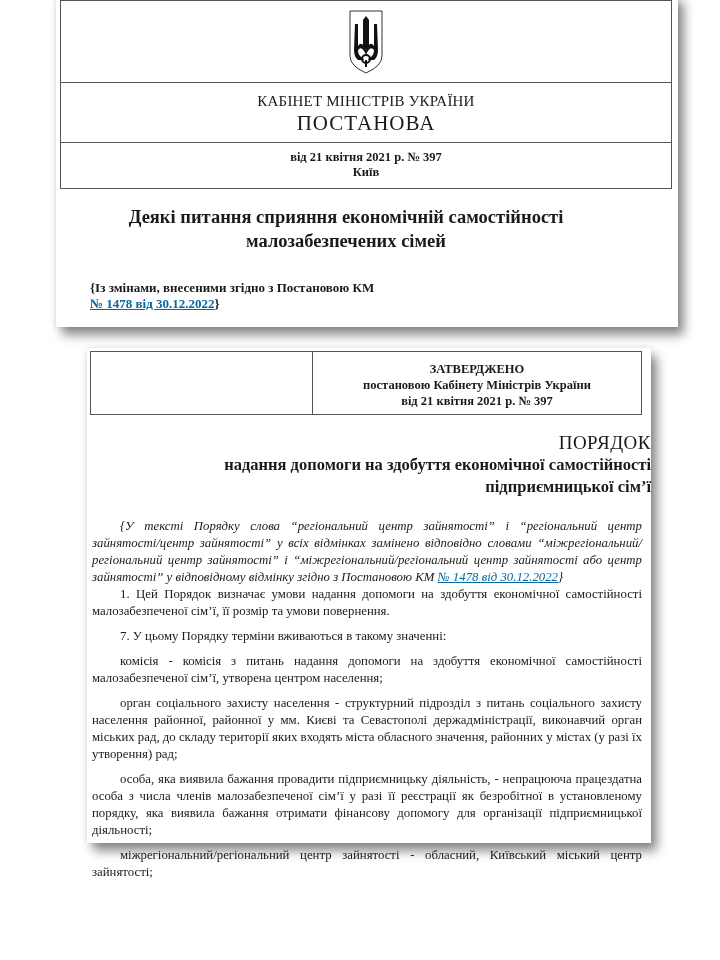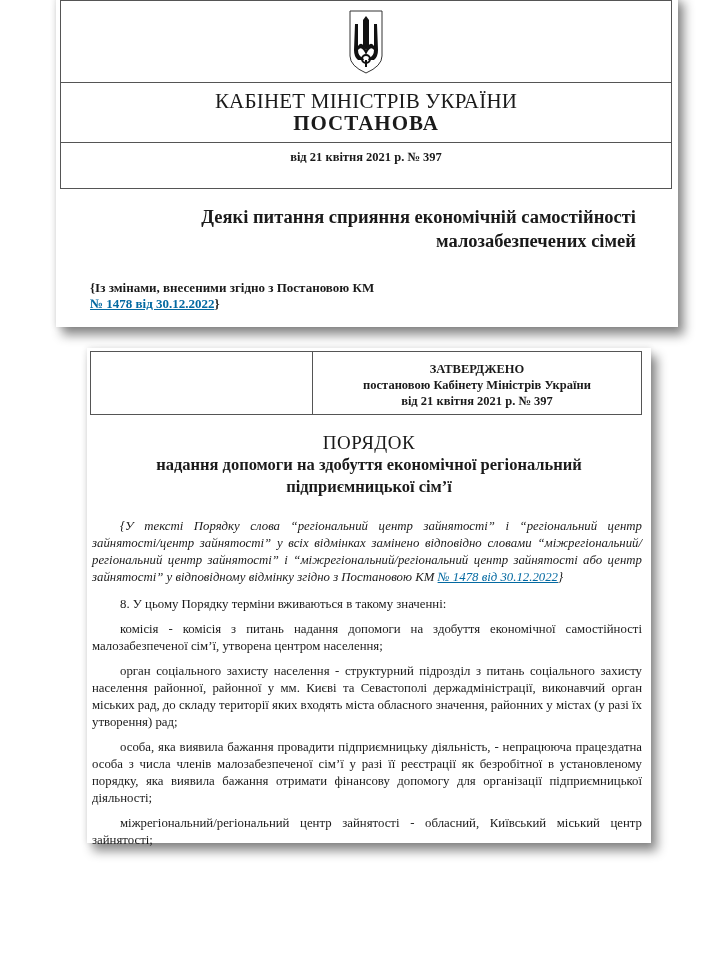--- a/index.html
+++ b/index.html
@@ -20,54 +20,54 @@
     
     .hdr-table {
       position: absolute; left: 4px; top: 6px; width: 612px;
       border: 1.6px solid #555; box-sizing: border-box;
     }
     .hdr-row { border-top: 1.6px solid #555; text-align: center; }
     .hdr-row:first-child { border-top: none; }
     .row-emblem { height: 81px; display: flex; align-items: center; justify-content: center; }
     .row-title { height: 60px; padding-top: 8px; box-sizing: border-box; }
     .row-date { height: 46px; padding-top: 6px; box-sizing: border-box; }
-    .cabinet { font-size: 21px; letter-spacing: 0.2px; line-height: 20px; }
-    .postanova { font-size: 21px; font-weight: bold; letter-spacing: 1px; line-height: 24px; }
+    .cabinet { font-size: 15px; letter-spacing: 0.2px; line-height: 20px; }
+    .postanova { font-size: 21px; font-weight: normal; letter-spacing: 1px; line-height: 24px; }
     .date-line { font-size: 12.5px; font-weight: bold; line-height: 16px; }
     .city { font-size: 12.5px; font-weight: bold; line-height: 15px; }
 
     .doc-title {
       position: absolute; left: 0; width: 580px; top: 211px;
-      text-align: right; font-size: 18.5px; font-weight: bold; line-height: 24px;
+      text-align: center; font-size: 18.5px; font-weight: bold; line-height: 24px;
     }
     .amend-top {
       position: absolute; left: 34px; top: 286px; font-size: 13px; line-height: 16px; font-weight: bold;
     }
     a.link { color: #0369a1; text-decoration: underline; }
 
     
     .appr-table {
       position: absolute; left: 3px; top: 3px; width: 552px; height: 64px;
       border: 1.6px solid #555; box-sizing: border-box; display: flex;
     }
     .appr-left { width: 221px; border-right: 1.6px solid #555; }
     .appr-right {
       flex: 1; text-align: center; font-size: 12.5px; font-weight: bold;
       line-height: 16px; padding-top: 9px;
     }
-    .order-head { position: absolute; left: 0; width: 564px; top: 83px; text-align: center; }
+    .order-head { position: absolute; left: 0; width: 564px; top: 83px; text-align: right; }
     .order-title { font-size: 19px; line-height: 23px; letter-spacing: 0.5px; }
     .order-sub { font-size: 16.5px; font-weight: bold; line-height: 22px; }
 
     .body-text {
       position: absolute; left: 5px; width: 550px; top: 170px;
       font-size: 12.8px; line-height: 17px; text-align: justify;
     }
     .body-text p { margin: 0 0 8px 0; text-indent: 28px; }
-    .body-text p.italic { font-style: italic; margin-bottom: 10px; }
+    .body-text p.italic { font-style: italic; margin-bottom: 0; }
     .emblem svg { display: block; }
   </style>
 </head>
 <body>
 
 <div class="card" id="card-top">
   <div class="hdr-table">
     <div class="hdr-row row-emblem">
       <span class="emblem">
         <svg width="34" height="64" viewBox="0 0 34 64">
@@ -80,20 +80,21 @@
           <rect x="16" y="50" width="2" height="7" fill="#111"></rect>
         </svg>
       </span>
     </div>
     <div class="hdr-row row-title">
       <div class="cabinet">КАБІНЕТ МІНІСТРІВ УКРАЇНИ</div>
       <div class="postanova">ПОСТАНОВА</div>
     </div>
     <div class="hdr-row row-date">
       <div class="date-line">від 21 квітня 2021 р. № 397</div>
+      <div class="city">Київ</div>
     </div>
   </div>
 
   <div class="doc-title">
     <div>Деякі питання сприяння економічній самостійності</div>
     <div>малозабезпечених сімей</div>
   </div>
 
   <div class="amend-top">
     <div>{Із змінами, внесеними згідно з Постановою КМ</div>
@@ -106,25 +107,26 @@
     <div class="appr-left"></div>
     <div class="appr-right">
       <div>ЗАТВЕРДЖЕНО</div>
       <div>постановою Кабінету Міністрів України</div>
       <div>від 21 квітня 2021 р. № 397</div>
     </div>
   </div>
 
   <div class="order-head">
     <div class="order-title">ПОРЯДОК</div>
-    <div class="order-sub">надання допомоги на здобуття економічної регіональний</div>
+    <div class="order-sub">надання допомоги на здобуття економічної самостійності</div>
     <div class="order-sub">підприємницької сім’ї</div>
   </div>
 
   <div class="body-text">
     <p class="italic"><span>{У тексті Порядку слова “регіональний центр зайнятості” і “регіональний центр зайнятості/центр зайнятості” у всіх відмінках замінено відповідно словами “міжрегіональний/регіональний центр зайнятості” і “міжрегіональний/регіональний центр зайнятості або центр зайнятості” у відповідному відмінку згідно з Постановою КМ </span><a class="link" href="#">№ 1478 від 30.12.2022</a><span>}</span></p>
-    <p>8. У цьому Порядку терміни вживаються в такому значенні:</p>
+    <p>1. Цей Порядок визначає умови надання допомоги на здобуття економічної самостійності малозабезпеченої сім’ї, її розмір та умови повернення.</p>
+    <p>7. У цьому Порядку терміни вживаються в такому значенні:</p>
     <p>комісія - комісія з питань надання допомоги на здобуття економічної самостійності малозабезпеченої сім’ї, утворена центром населення;</p>
     <p>орган соціального захисту населення - структурний підрозділ з питань соціального захисту населення районної, районної у мм. Києві та Севастополі держадміністрації, виконавчий орган міських рад, до складу території яких входять міста обласного значення, районних у містах (у разі їх утворення) рад;</p>
     <p>особа, яка виявила бажання провадити підприємницьку діяльність, - непрацююча працездатна особа з числа членів малозабезпеченої сім’ї у разі її реєстрації як безробітної в установленому порядку, яка виявила бажання отримати фінансову допомогу для організації підприємницької діяльності;</p>
     <p>міжрегіональний/регіональний центр зайнятості - обласний, Київський міський центр зайнятості;</p>
   </div>
 </div>
 
 </body></html>

